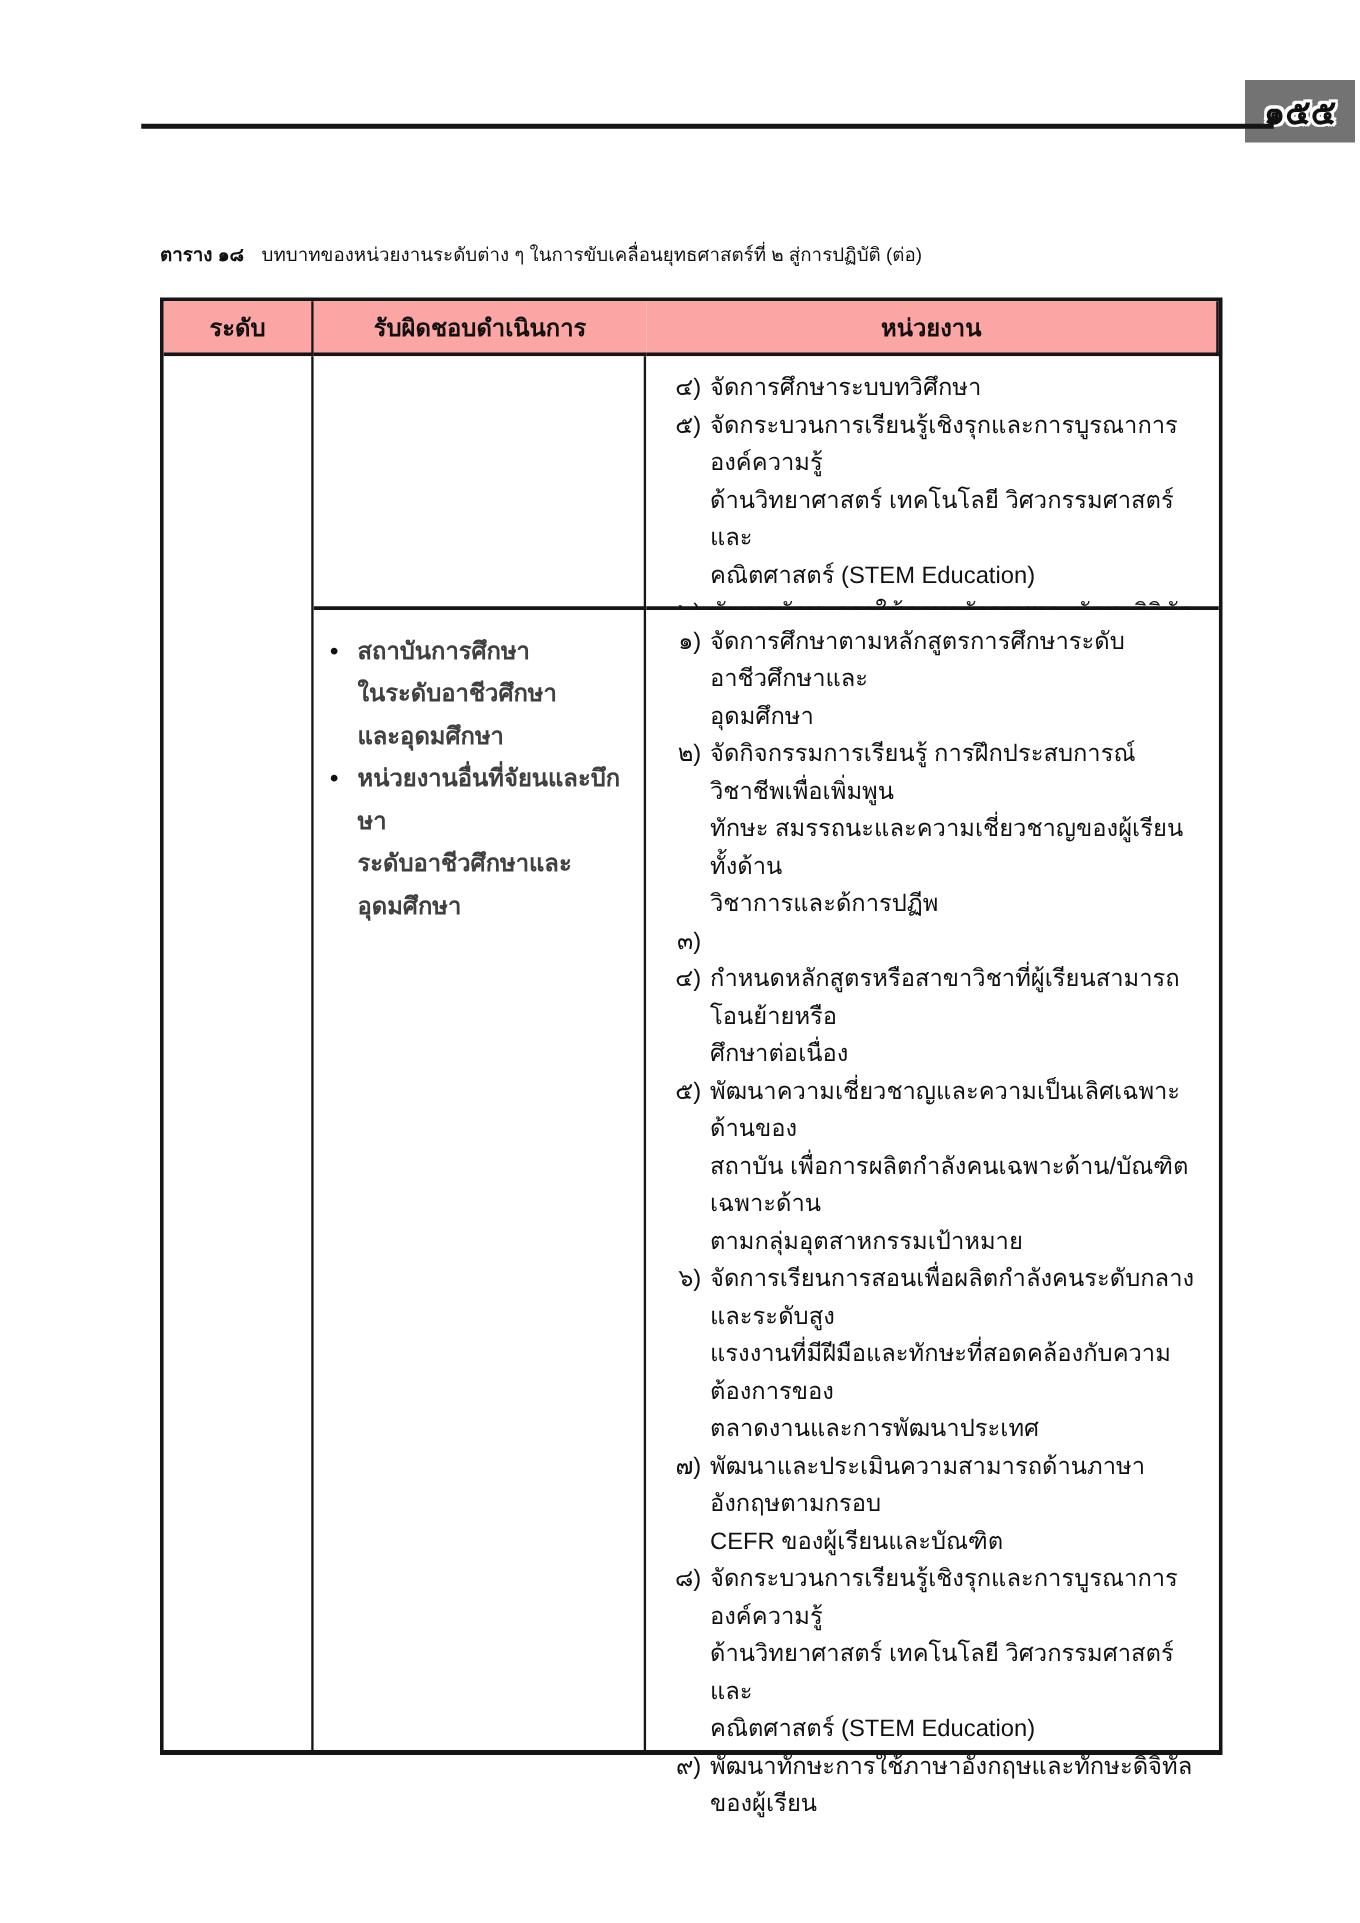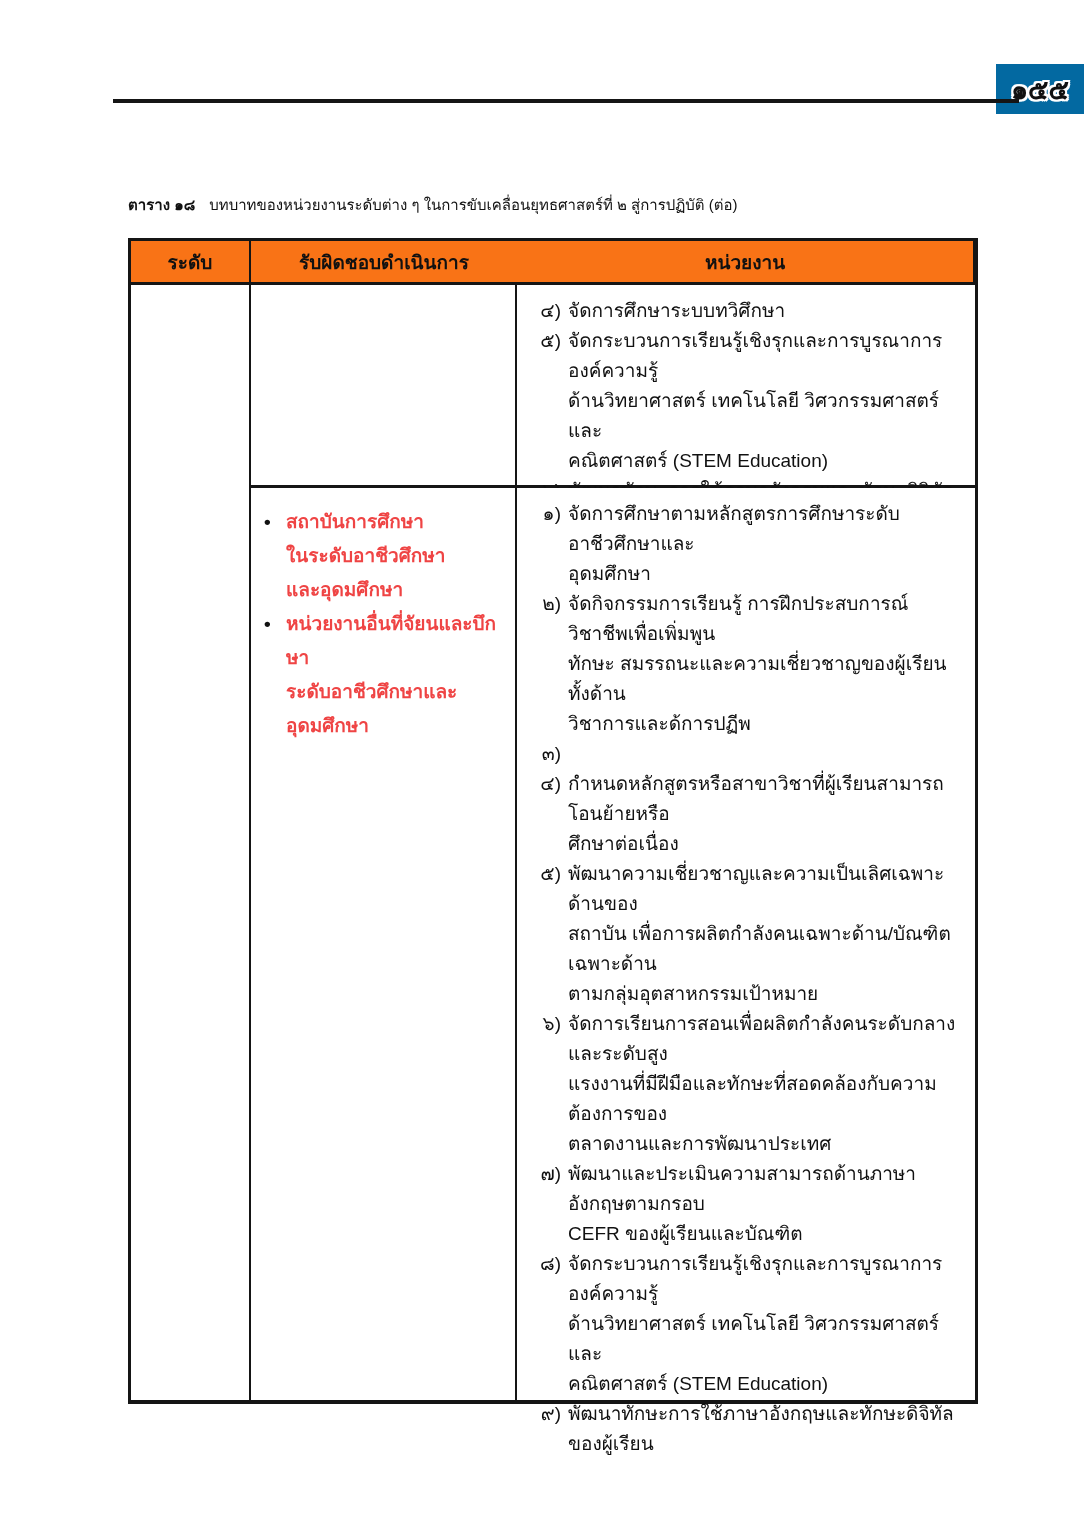--- a/index.html
+++ b/index.html
@@ -11,21 +11,21 @@
   }
 
   
   .running-head {
     position:absolute; top:67px; right:130px;
     font-size:20px; line-height:26px; color:#1a1a1a;
     letter-spacing:0.2px;
   }
   .page-badge {
     position:absolute; top:64px; right:4px;
-    width:88px; height:50px; background:#0369a1;
+    width:88px; height:50px; background:#737373;
     display:flex; align-items:center; justify-content:center;
   }
   .page-badge .num {
     font-size:27px; font-weight:bold; color:#111;
     text-shadow:-2px -2px 0 #fff, 2px -2px 0 #fff, -2px 2px 0 #fff, 2px 2px 0 #fff,
                  0 -2px 0 #fff, 0 2px 0 #fff, -2px 0 0 #fff, 2px 0 0 #fff;
   }
   .head-rule {
     position:absolute; top:99px; left:113px;
     width:906px; height:4px; background:#151515;
@@ -42,21 +42,21 @@
   .rtable {
     position:absolute; top:238px; left:128px;
     display:grid;
     grid-template-columns:120px 266px 458px;
     grid-template-rows:44px 203px 912px;
     border:3px solid #151515;
     border-bottom-width:4px;
     background:#fff;
   }
   .th {
-    background:#f97316;
+    background:#fca5a5;
     border-bottom:3px solid #151515;
     display:flex; align-items:center; justify-content:center;
     font-weight:bold; font-size:19px; color:#111;
   }
   .v-divider { border-right:2px solid #151515; }
   .row1 { border-bottom:3px solid #151515; }
   .level-cell { grid-column:1; grid-row:2 / span 2; }
   .cell { background:#fff; }
 
   .task-cell { padding:11px 8px 0 6px; }
@@ -68,21 +68,21 @@
   .task .txt {
     white-space:pre-line; font-size:19px; line-height:30px; color:#111;
   }
 
   .agency-cell { padding:17px 6px 0 13px; }
   .agency { display:flex; align-items:flex-start; font-weight:bold; }
   .agency .bullet {
     flex:none; width:22px; font-size:19px; line-height:34px; color:#111;
   }
   .agency .txt {
-    white-space:pre-line; font-size:19px; line-height:34px; color:#ef4444;
+    white-space:pre-line; font-size:19px; line-height:34px; color:#404040;
   }
 </style>
 </head>
 <body>
 
 <div class="page">
 
 
   <div class="page-badge">
     <span class="num">๑๕๕</span>

